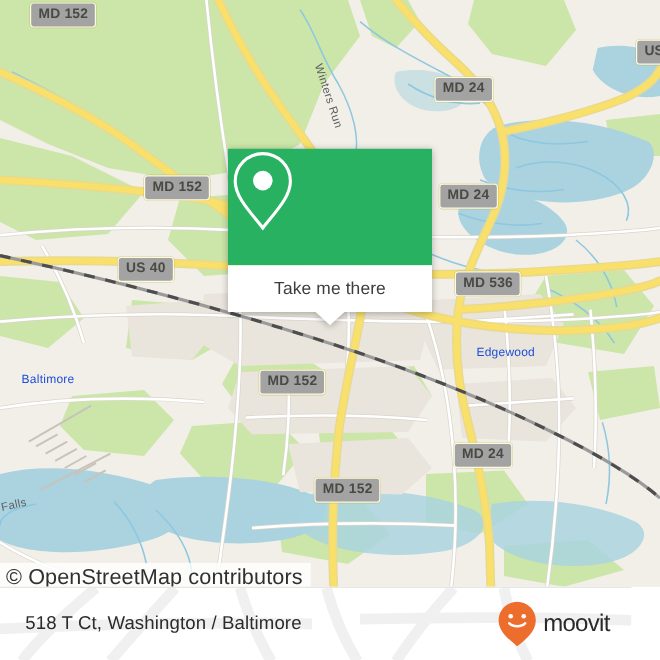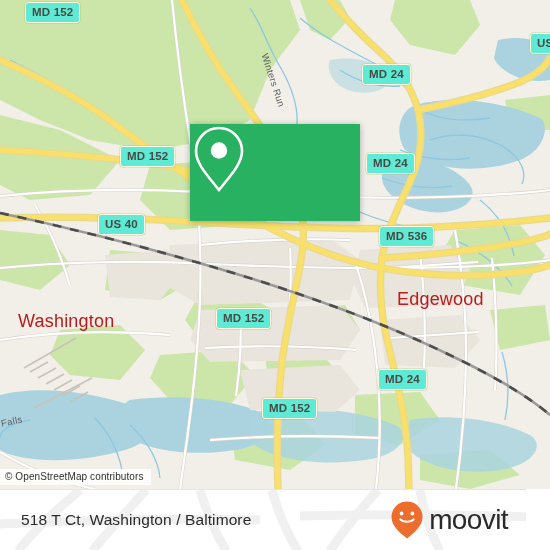--- a/index.html
+++ b/index.html
@@ -26,34 +26,34 @@
   #map svg { display: block; position: absolute; left:0; top:0; }
 
   .maplabel {
     position: absolute;
     font-family: "Liberation Sans", sans-serif;
     color: #77787b;
     white-space: nowrap;
     pointer-events: none;
   }
   .place-label {
-    font-size: 18px;
-    color: #b91c1c;
+    font-size: 10px;
+    color: #1d4ed8;
     letter-spacing: .2px;
   }
   .stream-label {
     font-size: 9.5px;
     color: #5c5e61;
     letter-spacing: .3px;
   }
 
   
   .shield {
     position: absolute;
-    background: #5eead4;
+    background: #a3a3a3;
     border: 1.6px solid #fdfae2;
     border-radius: 3px;
     color: #4a4a44;
     font-size: 11.5px;
     font-weight: bold;
     line-height: 1;
     padding: 3.5px 6px 4px 6px;
     letter-spacing: .2px;
     white-space: nowrap;
     box-shadow: 0 0 0 .5px rgba(180,170,60,.45);
@@ -91,21 +91,21 @@
     border-right: 12px solid transparent;
     border-top: 11px solid #ffffff;
   }
 
   
   #attribution {
     position: absolute;
     left: 0; top: 469px;
     background: rgba(255,255,255,.78);
     padding: 2px 7px 3px 5px;
-    font-size: 10px;
+    font-size: 18px;
     color: #303030;
     letter-spacing: .1px;
   }
 
   
   #footer {
     position: absolute;
     left: 0; top: 489px;
     width: 526px; height: 61px;
     background: #ffffff;
@@ -121,21 +121,21 @@
     color: #2b2b2b;
     letter-spacing: .1px;
   }
   #brand {
     position: absolute;
     right: 18px; top: 50%;
     transform: translateY(-50%);
     display: flex; align-items: center; gap: 5px;
   }
   #brand-name {
-    font-size: 28px;
+    font-size: 20px;
     color: #2a2a2a;
     letter-spacing: -.6px;
     font-weight: normal;
   }
 </style>
 </head>
 <body>
 
 <div id="app">
 
@@ -290,21 +290,21 @@
                  C505,382 535,402 550,415" stroke="#4d4d4d" stroke-width="2.6" stroke-dasharray="9 9"></path>
       </g>
 
       <g stroke="#c8c3ba" stroke-width="1.6" fill="none">
         <path d="M30,372 L48,362 M38,378 L56,368 M46,384 L64,374
                  M54,390 L72,380 M62,396 L80,386 M70,402 L88,392"></path>
         <path d="M24,368 L76,338 M34,408 L92,378"></path>
       </g>
     </svg>
 
-    <div class="maplabel place-label" style="left:18px; top:311px;">Washington</div>
+    <div class="maplabel place-label" style="left:18px; top:311px;">Baltimore</div>
     <div class="maplabel place-label" style="left:397px; top:289px;">Edgewood</div>
 
     <div class="maplabel stream-label" style="left:270px; top:52px; transform:rotate(72deg); transform-origin:0 0;">Winters Run</div>
     <div class="maplabel stream-label" style="left:0px; top:418px; transform:rotate(-12deg); transform-origin:0 0;">Falls</div>
 
     <div class="shield" style="left:25px;  top:2px;">MD 152</div>
     <div class="shield" style="left:362px; top:64px;">MD 24</div>
     <div class="shield" style="left:530px; top:33px;">US</div>
     <div class="shield" style="left:120px; top:146px;">MD 152</div>
     <div class="shield" style="left:366px; top:153px;">MD 24</div>
@@ -314,20 +314,24 @@
     <div class="shield" style="left:378px; top:369px;">MD 24</div>
     <div class="shield" style="left:262px; top:398px;">MD 152</div>
 
     <div id="popup">
       <div id="popup-head">
         <svg width="58" height="70" viewBox="0 0 58 70">
           <path d="M29,4 C16.3,4 6,14.3 6,27 C6,40 18,52 29,66
                    C40,52 52,40 52,27 C52,14.3 41.7,4 29,4 Z" fill="none" stroke="#ffffff" stroke-width="2.6"></path>
           <circle cx="29" cy="26.5" r="8.2" fill="#ffffff"></circle>
         </svg>
+      </div>
+      <div id="popup-foot">
+        <span id="popup-foot-label">Take me there</span>
+        <div id="popup-tail"></div>
       </div>
     </div>
 
     <div id="attribution">© OpenStreetMap contributors</div>
   </div>
 
   <div id="footer">
 
     <svg id="footer-bg" width="550" height="61" viewBox="0 0 550 61">
       <g fill="none" stroke="#f0f0f0" stroke-width="9">

